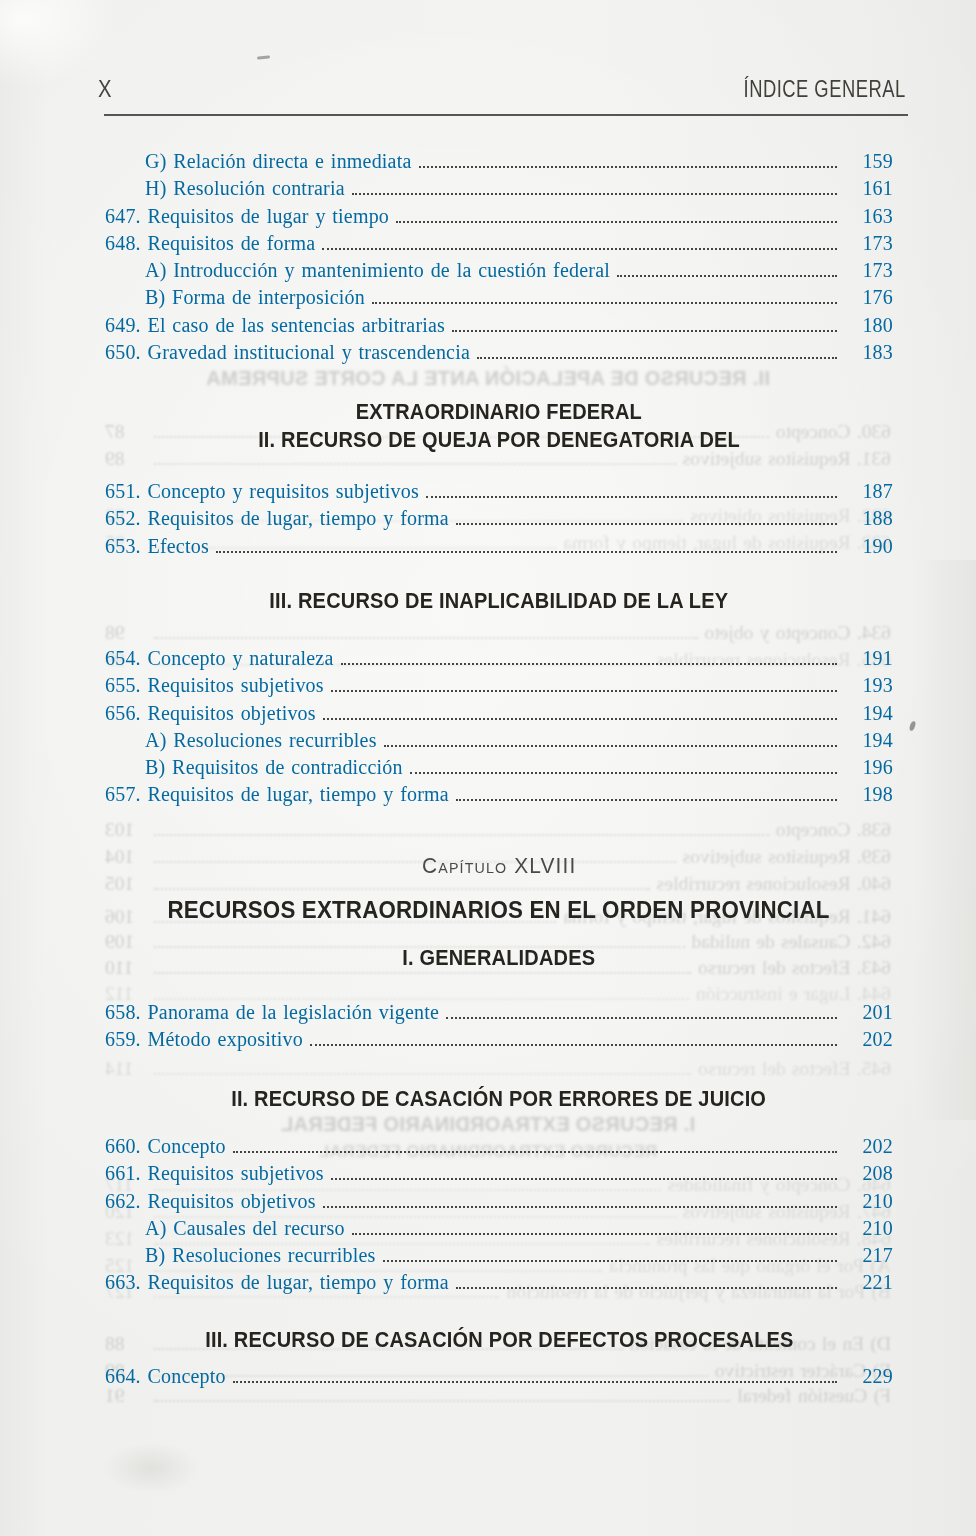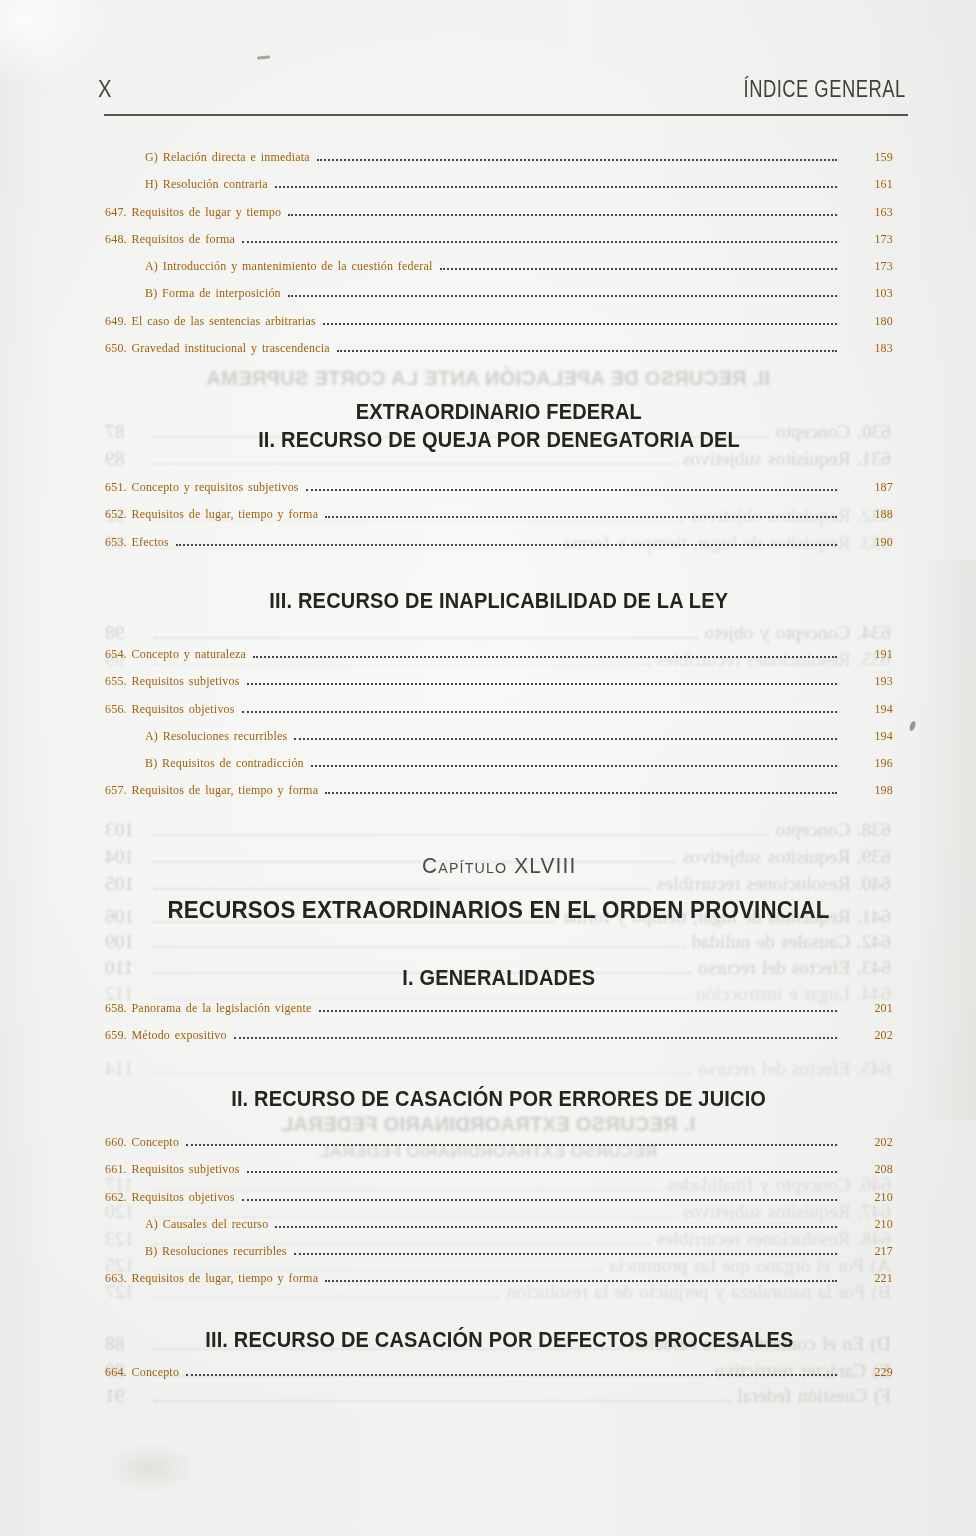--- a/index.html
+++ b/index.html
@@ -28,21 +28,21 @@
     font-family:"Liberation Sans","DejaVu Sans",sans-serif;
     font-size:23px;color:#403f3a;letter-spacing:.6px;
     transform:scaleX(.8);transform-origin:right bottom;display:inline-block;white-space:nowrap;
   }
   .rule{position:absolute;left:104px;width:804px;top:114px;height:2.3px;background:#57554f;z-index:3;}
 
   
   .sec{position:absolute;left:105px;width:788px;z-index:2;}
   .row{
     display:flex;align-items:baseline;height:27.3px;
-    font-size:12px;color:#a16207;letter-spacing:.2px;word-spacing:1.5px;
+    font-size:20px;color:#0369a1;letter-spacing:.2px;word-spacing:1.5px;
   }
   .row .lbl{white-space:nowrap;}
   .row.sub{padding-left:40px;}
   .leader{flex:1;border-bottom:2.6px dotted #46443f;margin:0 10px 2px 7px;min-width:18px;}
   .pg{min-width:46px;text-align:right;white-space:nowrap;}
 
   .heading .hline{text-align:center;height:28px;line-height:28px;}
   .heading .hline span{
     display:inline-block;white-space:nowrap;
     font-family:"Liberation Sans","DejaVu Sans",sans-serif;font-weight:700;
@@ -235,21 +235,21 @@
           <span class="pg">173</span>
         </div>
         <div class="row sub">
           <span class="lbl">A) Introducción y mantenimiento de la cuestión federal</span>
           <span class="leader"></span>
           <span class="pg">173</span>
         </div>
         <div class="row sub">
           <span class="lbl">B) Forma de interposición</span>
           <span class="leader"></span>
-          <span class="pg">103</span>
+          <span class="pg">176</span>
         </div>
         <div class="row">
           <span class="lbl">649. El caso de las sentencias arbitrarias</span>
           <span class="leader"></span>
           <span class="pg">180</span>
         </div>
         <div class="row">
           <span class="lbl">650. Gravedad institucional y trascendencia</span>
           <span class="leader"></span>
           <span class="pg">183</span>
@@ -306,21 +306,21 @@
           <span class="pg">196</span>
         </div>
         <div class="row">
           <span class="lbl">657. Requisitos de lugar, tiempo y forma</span>
           <span class="leader"></span>
           <span class="pg">198</span>
         </div>
       </div>
       <div class="sec chapter_label" style="top: 853px;"><span>Capítulo XLVIII</span></div>
       <div class="sec chapter_title" style="top: 897px;"><span>RECURSOS EXTRAORDINARIOS EN EL ORDEN PROVINCIAL</span></div>
-      <div class="sec heading" style="top: 944px; margin-top: 20px;">
+      <div class="sec heading" style="top: 944px;">
         <div class="hline"><span>I. GENERALIDADES</span></div>
       </div>
       <div class="sec entries" style="top: 1001px;">
         <div class="row">
           <span class="lbl">658. Panorama de la legislación vigente</span>
           <span class="leader"></span>
           <span class="pg">201</span>
         </div>
         <div class="row">
           <span class="lbl">659. Método expositivo</span>

